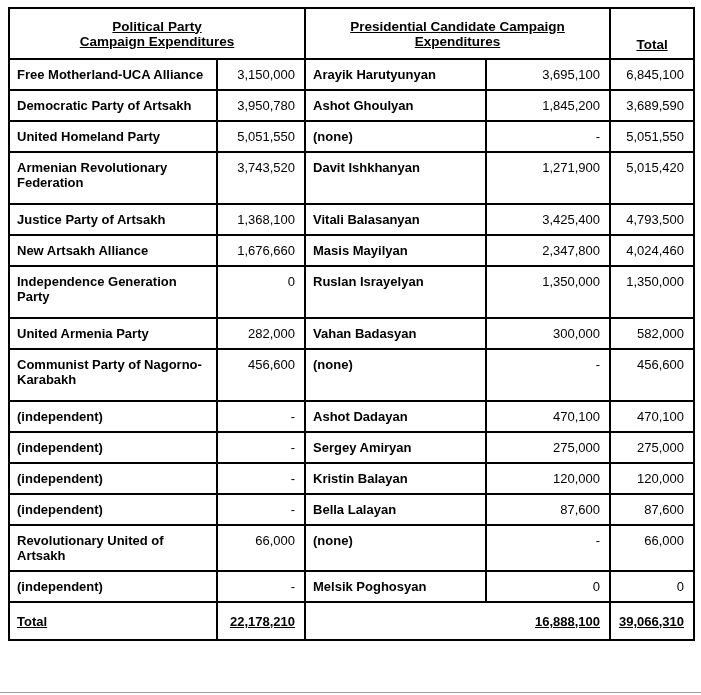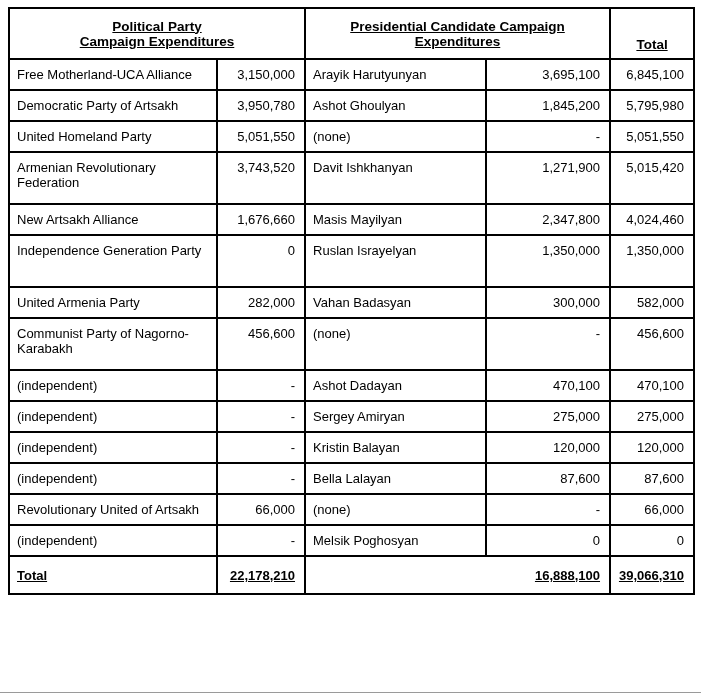--- a/index.html
+++ b/index.html
@@ -53,20 +53,21 @@
     text-decoration: underline;
     display: block;
   }
   th.total-head {
     vertical-align: bottom;
     padding-bottom: 6px;
   }
   td.name {
     text-align: left;
     padding: 7px 4px 7px 7px;
+    font-weight: bold;
   }
   td.amount {
     text-align: right;
     padding: 7px 9px 7px 4px;
     border-radius: 15px;
   }
   tr.tall td { height: 36px; }   
   tr.total-row td {
     font-weight: bold;
     height: 22px;
@@ -115,37 +116,44 @@
       <td class="amount">3,150,000</td>
       <td class="name">Arayik Harutyunyan</td>
       <td class="amount">3,695,100</td>
       <td class="amount">6,845,100</td>
     </tr>
     <tr>
       <td class="name">Democratic Party of Artsakh</td>
       <td class="amount">3,950,780</td>
       <td class="name">Ashot Ghoulyan</td>
       <td class="amount">1,845,200</td>
-      <td class="amount">5,795,980</td>
+      <td class="amount">3,689,590</td>
     </tr>
     <tr>
       <td class="name">United Homeland Party</td>
       <td class="amount">5,051,550</td>
       <td class="name">(none)</td>
       <td class="amount">-</td>
       <td class="amount">5,051,550</td>
     </tr>
     <tr class="tall">
       <td class="name">Armenian Revolutionary Federation</td>
       <td class="amount">3,743,520</td>
       <td class="name">Davit Ishkhanyan</td>
       <td class="amount">1,271,900</td>
       <td class="amount">5,015,420</td>
     </tr>
     <tr>
+      <td class="name">Justice Party of Artsakh</td>
+      <td class="amount">1,368,100</td>
+      <td class="name">Vitali Balasanyan</td>
+      <td class="amount">3,425,400</td>
+      <td class="amount">4,793,500</td>
+    </tr>
+    <tr>
       <td class="name">New Artsakh Alliance</td>
       <td class="amount">1,676,660</td>
       <td class="name">Masis Mayilyan</td>
       <td class="amount">2,347,800</td>
       <td class="amount">4,024,460</td>
     </tr>
     <tr class="tall">
       <td class="name">Independence Generation Party</td>
       <td class="amount">0</td>
       <td class="name">Ruslan Israyelyan</td>

